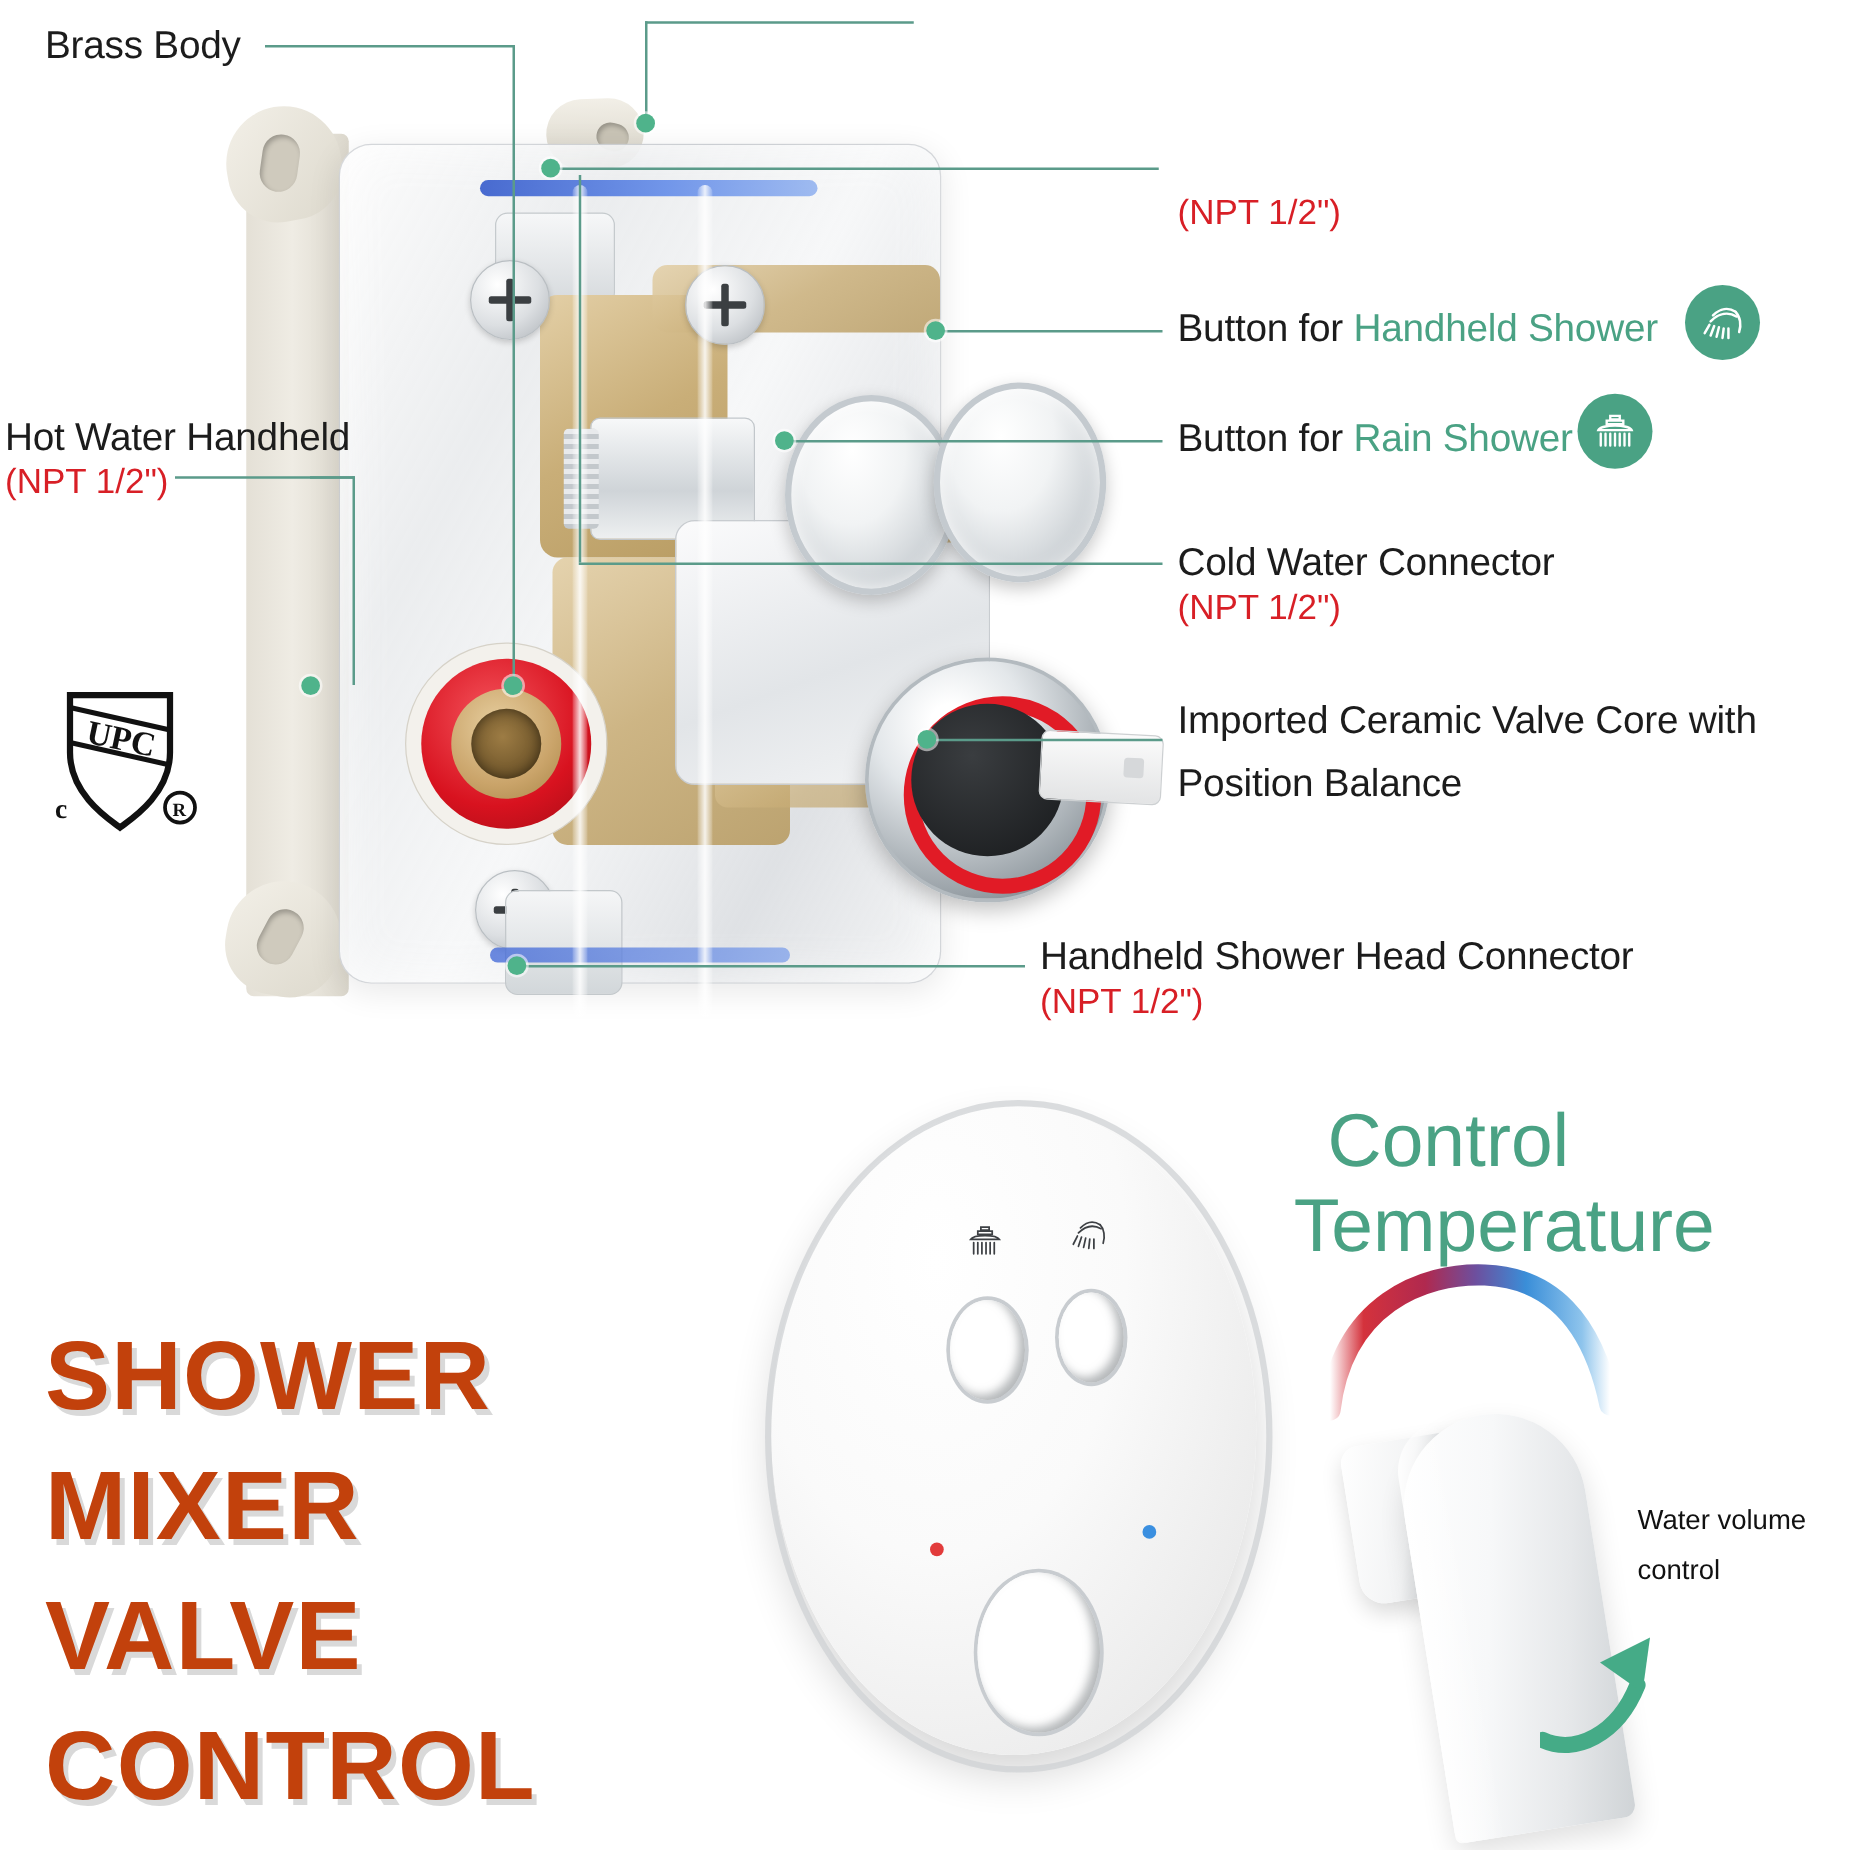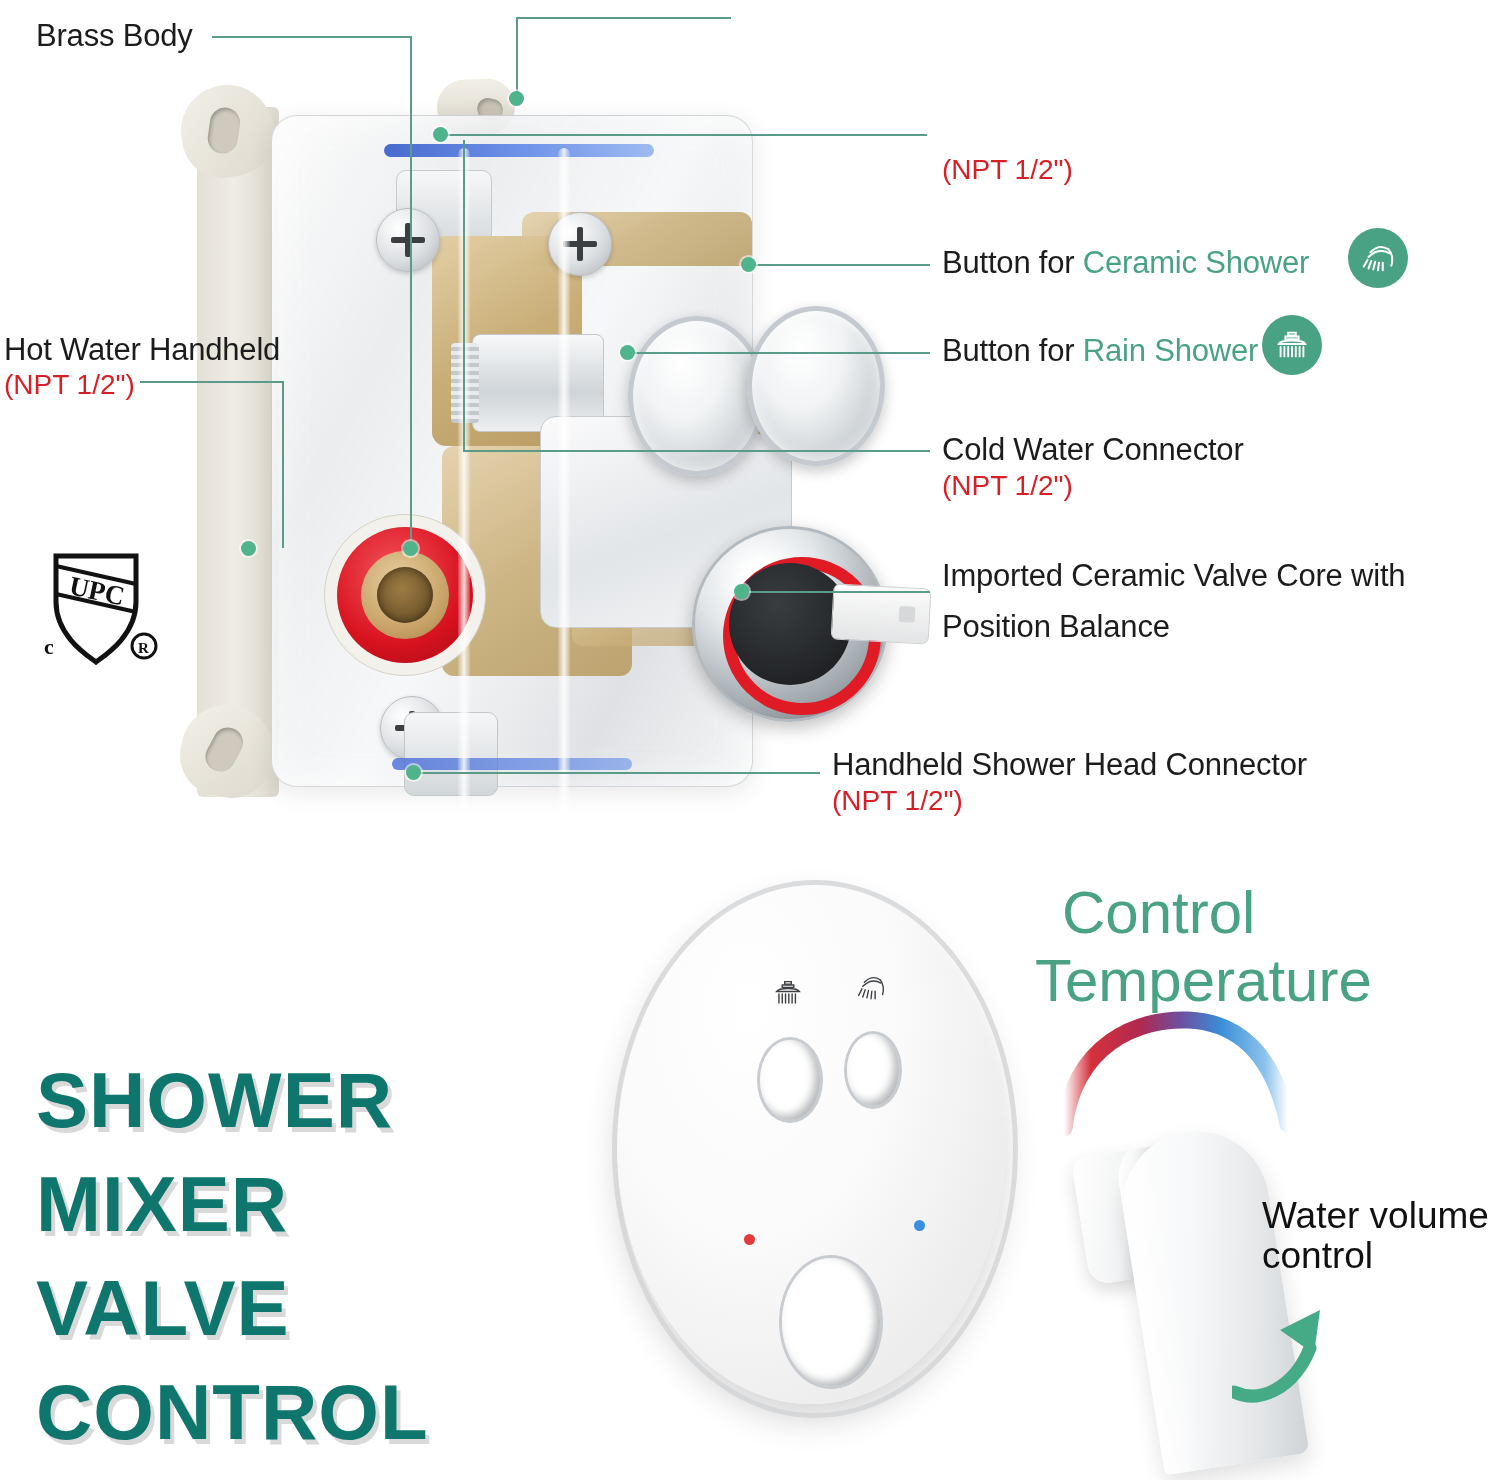--- a/index.html
+++ b/index.html
@@ -104,21 +104,21 @@
      background:linear-gradient(180deg,#f5f6f7,#d2d7da);border:1px solid #c3c8cb;}
   .topconn{position:absolute;left:124px;top:54px;width:94px;height:72px;border-radius:10px;
      background:linear-gradient(180deg,#f6f7f8,#d6dadd);border:1px solid #c5cacd;}
 
   
   #upc{position:absolute;left:38px;top:548px;width:130px;height:128px;}
 
   
   #bigtitle{position:absolute;left:36px;top:1048px;width:600px;}
   .bigline{font-family:"Liberation Sans Narrow","Liberation Sans",sans-serif;
-     font-weight:700;font-size:78px;line-height:104px;letter-spacing:1px;color:#0f766e;
+     font-weight:700;font-size:78px;line-height:104px;letter-spacing:1px;color:#c2410c;
      transform:scaleX(1.0);transform-origin:left center;
      text-shadow:4px 5px 0 #d9d9d9;}
   
   #trim{position:absolute;left:617px;top:884px;width:390px;height:545px;}
   .disc{position:absolute;left:0;top:0;width:388px;height:520px;border-radius:50%;
      background:radial-gradient(ellipse at 34% 24%,#ffffff 0%,#fafafa 42%,#ececec 78%,#dcdcdc 100%);
      box-shadow:0 16px 34px rgba(0,0,0,.16);}
   .disc .rim{position:absolute;left:-5px;top:-4px;width:396px;height:528px;border-radius:50%;
      border:5px solid #cfd2d4;opacity:.75;}
   .hole{position:absolute;border-radius:50%;background:#ffffff;
@@ -137,21 +137,21 @@
   .lev-base{position:absolute;left:20px;top:128px;width:132px;height:128px;border-radius:14px 14px 20px 20px;
      background:linear-gradient(105deg,#ffffff 0%,#f2f3f4 38%,#b9bec2 70%,#6d7478 100%);
      transform:rotate(-9deg);box-shadow:0 8px 18px rgba(0,0,0,.15);}
   .lev-arm{position:absolute;left:78px;top:110px;width:146px;height:336px;
      border-radius:74px 74px 10px 10px;
      background:linear-gradient(100deg,#ffffff 0%,#f7f8f9 40%,#e6e8ea 72%,#cfd3d6 100%);
      transform:rotate(-9deg);box-shadow:0 10px 22px rgba(0,0,0,.12);}
   .lev-arm:after{content:"";position:absolute;left:0;top:0;width:40px;height:100%;
      border-radius:74px 0 0 10px;background:linear-gradient(90deg,rgba(255,255,255,.9),rgba(255,255,255,0));}
 
-  .notes{position:absolute;font-size:37px;line-height:40px;color:#111;}
+  .notes{position:absolute;font-size:22px;line-height:40px;color:#111;margin-left:48px;}
   .green-title{position:absolute;color:#4aa284;font-size:60px;line-height:66px;font-weight:400;}
 </style>
 </head>
 <body>
 
 <div class="stage">
 
   <div id="valve">
     <div class="plate plate-main"></div>
     <div class="ear ear-tl"></div>
@@ -236,21 +236,21 @@
 
   <div class="lead h" style="left:420px;top:772px;width:400px;"></div>
   <div class="dot" style="left:406px;top:765px;"></div>
 
   <div class="lbl" style="left:36px;top:16px;">Brass Body</div>
 
 
   <div class="sub" style="left:942px;top:152px;">(NPT 1/2")</div>
 
   <div class="lbl" style="left:942px;top:243px;">
-    <span>Button for </span><span class="grn">Ceramic Shower</span>
+    <span>Button for </span><span class="grn">Handheld Shower</span>
   </div>
   <div class="gicon" style="left:1348px;top:228px;">
     <svg viewBox="0 0 40 40">
         <g fill="none" stroke="#ffffff" stroke-width="2.1" stroke-linecap="round">
       <path d="M12 14 C18 8 25 7 31 11"></path>
       <path d="M10 19 C17 12 25 11 32 15"></path>
       <path d="M31 11 C35 15 36 22 34 28"></path>
       <path d="M9 22 L5 29 M13 23 L10 31 M17 24 L15 32 M21 25 L20 33 M25 25 L25 33"></path>
     </g>
       </svg>

